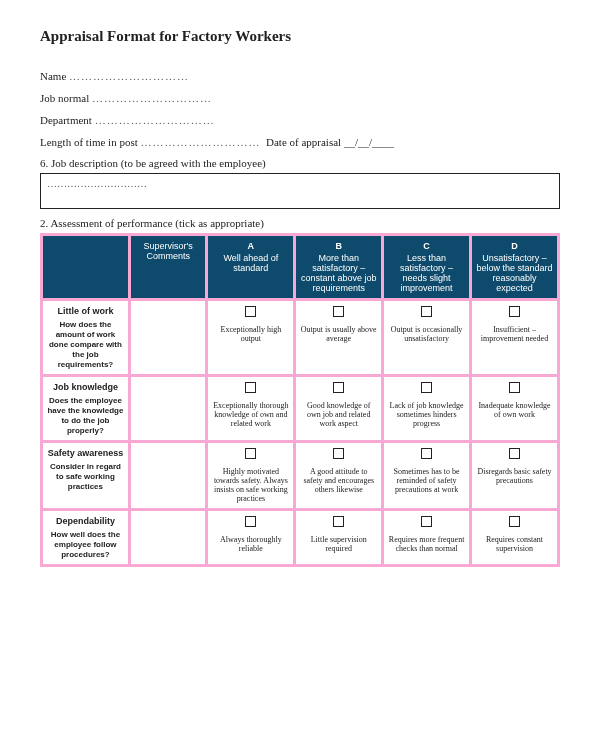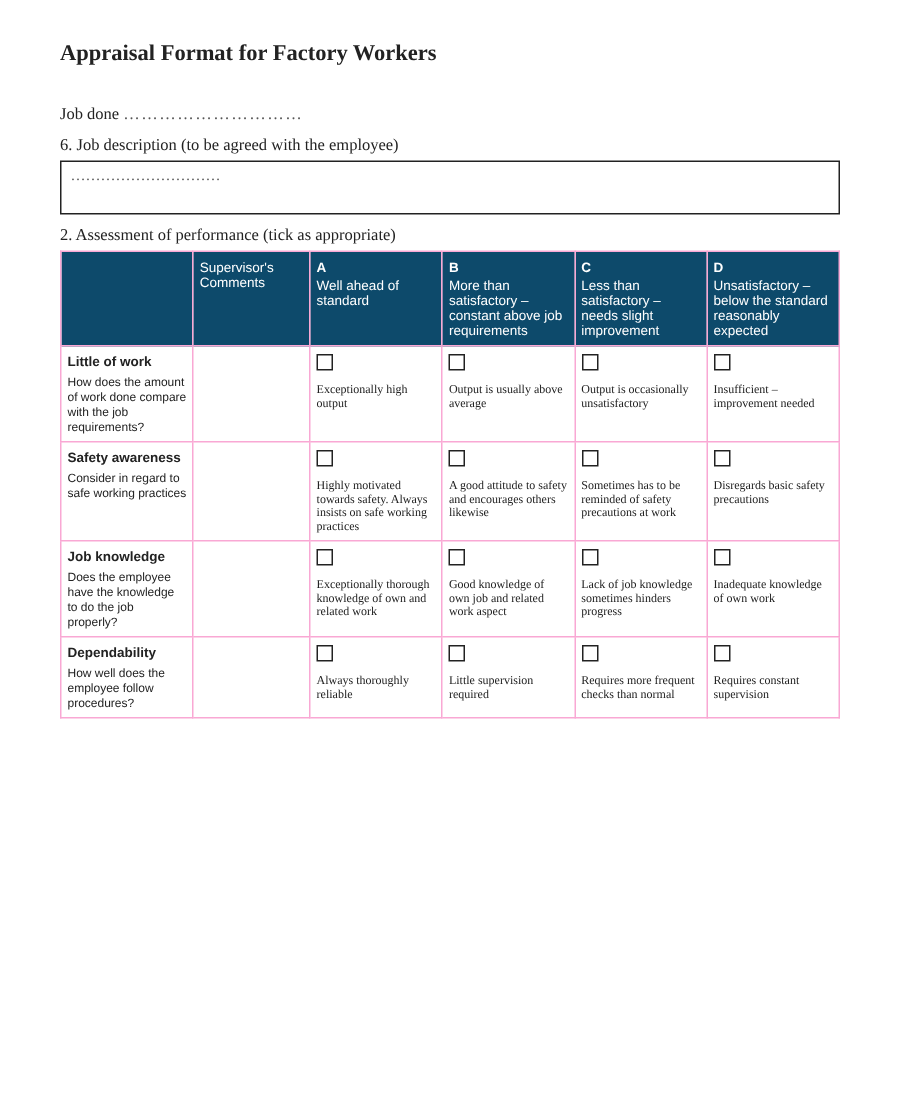--- a/index.html
+++ b/index.html
@@ -27,37 +27,37 @@
     padding: 4px 6px;
     color:#555;
   }
   table.assessment {
     border-collapse: collapse;
     width: 100%;
     font-size: 9px;
     table-layout: fixed;
   }
   table.assessment th, table.assessment td {
-    border: 1px solid #f9a8d4;
+    border: 3px solid #f9a8d4;
     padding: 5px 4px;
     vertical-align: top;
-    text-align: left;
+    text-align: center;
   }
   table.assessment thead th {
     background: #0d4a6b;
     color: #fff;
     font-weight: normal;
     font-family: Arial, sans-serif;
   }
   table.assessment thead th .col-letter { font-weight: bold; display:block; margin-bottom:2px; }
   table.assessment tbody td.rowhead {
     font-family: Arial, sans-serif;
   }
   table.assessment tbody td.rowhead .rtitle { font-weight: bold; display:block; margin-bottom:3px; font-size:9px; }
-  table.assessment tbody td.rowhead .rdesc { font-size:8px; }
+  table.assessment tbody td.rowhead .rdesc { font-size:8px;font-weight:bold; }
   table.assessment tbody td.ratingcell {
     font-family: Liberation Serif, serif;
   }
   .checkbox {
     display:inline-block;
     width:11px; height:11px;
     border:1px solid #222;
     margin-bottom:4px;
     cursor:pointer;
   }
@@ -69,22 +69,35 @@
   col.c4 { width: 17%; }
   col.c5 { width: 17%; }
 </style>
 </head>
 <body>
 
 <h1>Appraisal Format for Factory Workers</h1>
 
 <div class="fields">
   <div>
-    <span>Job done</span>
+    <span>Name</span>
     <span class="dots">…………………………</span>
+  </div>
+  <div>
+    <span>Job normal</span>
+    <span class="dots">…………………………</span>
+  </div>
+  <div>
+    <span>Department</span>
+    <span class="dots">…………………………</span>
+  </div>
+  <div>
+    <span>Length of time in post</span>
+    <span class="dots">…………………………</span>
+    &nbsp;<span>Date of appraisal __/__/____</span>
   </div>
 </div>
 
 <div class="sec-label">6. Job description (to be agreed with the employee)</div>
 <div class="descbox">
   <span>…………………………</span>
 </div>
 
 <div class="sec-label" style="margin-top:8px">2. Assessment of performance (tick as appropriate)</div>
 
@@ -124,34 +137,34 @@
   <tbody id="rows-body">
   <tr>
         <td class="rowhead"><span class="rtitle">Little of work</span><span class="rdesc">How does the amount of work done compare with the job requirements?</span></td>
         <td></td>
         <td class="ratingcell"><span class="checkbox"></span><span class="rating-text">Exceptionally high output</span></td>
         <td class="ratingcell"><span class="checkbox"></span><span class="rating-text">Output is usually above average</span></td>
         <td class="ratingcell"><span class="checkbox"></span><span class="rating-text">Output is occasionally unsatisfactory</span></td>
         <td class="ratingcell"><span class="checkbox"></span><span class="rating-text">Insufficient – improvement needed</span></td>
       </tr>
       <tr>
+        <td class="rowhead"><span class="rtitle">Job knowledge</span><span class="rdesc">Does the employee have the knowledge to do the job properly?</span></td>
+        <td></td>
+        <td class="ratingcell"><span class="checkbox"></span><span class="rating-text">Exceptionally thorough knowledge of own and related work</span></td>
+        <td class="ratingcell"><span class="checkbox"></span><span class="rating-text">Good knowledge of own job and related work aspect</span></td>
+        <td class="ratingcell"><span class="checkbox"></span><span class="rating-text">Lack of job knowledge sometimes hinders progress</span></td>
+        <td class="ratingcell"><span class="checkbox"></span><span class="rating-text">Inadequate knowledge of own work</span></td>
+      </tr>
+      <tr>
         <td class="rowhead"><span class="rtitle">Safety awareness</span><span class="rdesc">Consider in regard to safe working practices</span></td>
         <td></td>
         <td class="ratingcell"><span class="checkbox"></span><span class="rating-text">Highly motivated towards safety. Always insists on safe working practices</span></td>
         <td class="ratingcell"><span class="checkbox"></span><span class="rating-text">A good attitude to safety and encourages others likewise</span></td>
         <td class="ratingcell"><span class="checkbox"></span><span class="rating-text">Sometimes has to be reminded of safety precautions at work</span></td>
         <td class="ratingcell"><span class="checkbox"></span><span class="rating-text">Disregards basic safety precautions</span></td>
-      </tr>
-      <tr>
-        <td class="rowhead"><span class="rtitle">Job knowledge</span><span class="rdesc">Does the employee have the knowledge to do the job properly?</span></td>
-        <td></td>
-        <td class="ratingcell"><span class="checkbox"></span><span class="rating-text">Exceptionally thorough knowledge of own and related work</span></td>
-        <td class="ratingcell"><span class="checkbox"></span><span class="rating-text">Good knowledge of own job and related work aspect</span></td>
-        <td class="ratingcell"><span class="checkbox"></span><span class="rating-text">Lack of job knowledge sometimes hinders progress</span></td>
-        <td class="ratingcell"><span class="checkbox"></span><span class="rating-text">Inadequate knowledge of own work</span></td>
       </tr>
       <tr>
         <td class="rowhead"><span class="rtitle">Dependability</span><span class="rdesc">How well does the employee follow procedures?</span></td>
         <td></td>
         <td class="ratingcell"><span class="checkbox"></span><span class="rating-text">Always thoroughly reliable</span></td>
         <td class="ratingcell"><span class="checkbox"></span><span class="rating-text">Little supervision required</span></td>
         <td class="ratingcell"><span class="checkbox"></span><span class="rating-text">Requires more frequent checks than normal</span></td>
         <td class="ratingcell"><span class="checkbox"></span><span class="rating-text">Requires constant supervision</span></td>
       </tr>
     </tbody>

